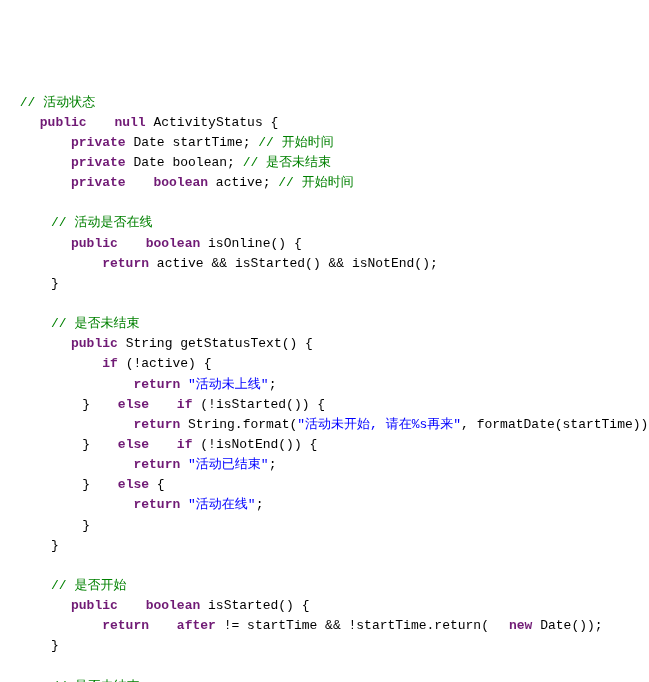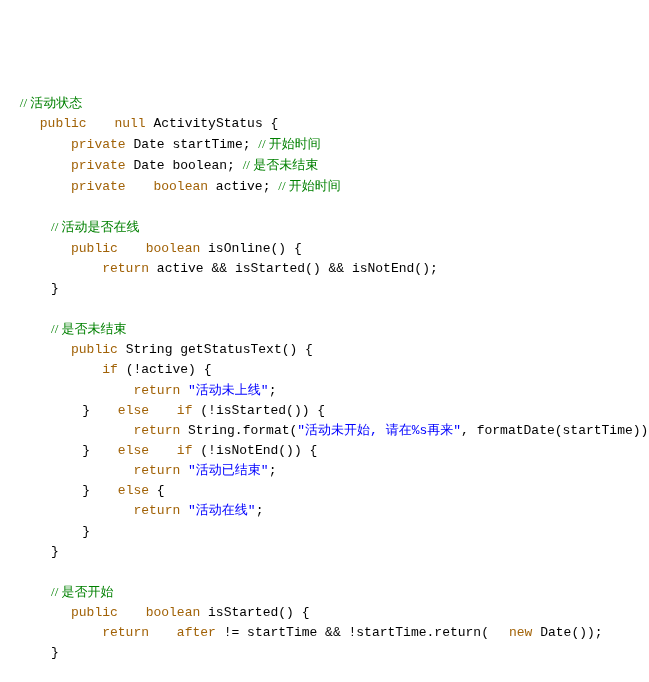--- a/index.html
+++ b/index.html
@@ -8,22 +8,22 @@
       background: #ffffff;
       font-family: Consolas, Monaco, 'Courier New', monospace;
       font-size: 13px;
       line-height: 1.55;
       color: #000000;
       white-space: pre;
     }
     .code-block {
       white-space: pre;
     }
-    .comment { color: #008000; font-family: Liberation Serif, serif; }
-    .keyword { color: #a16207; font-weight: normal; padding-left: 20px; }
+    .comment { color: #008000; }
+    .keyword { color: #701a75; font-weight: bold; padding-left: 20px; }
     .string { color: #0000ff; }
   </style>
 </head>
 <body>
 
 
 
 <div class="code-block"> <span class="comment">// 活动状态</span>
  <span class="keyword">public</span> <span class="keyword">null</span> <span>ActivityStatus</span> {
      <span class="keyword">private</span> <span>Date</span> <span>startTime</span>; <span class="comment">// 开始时间</span>

